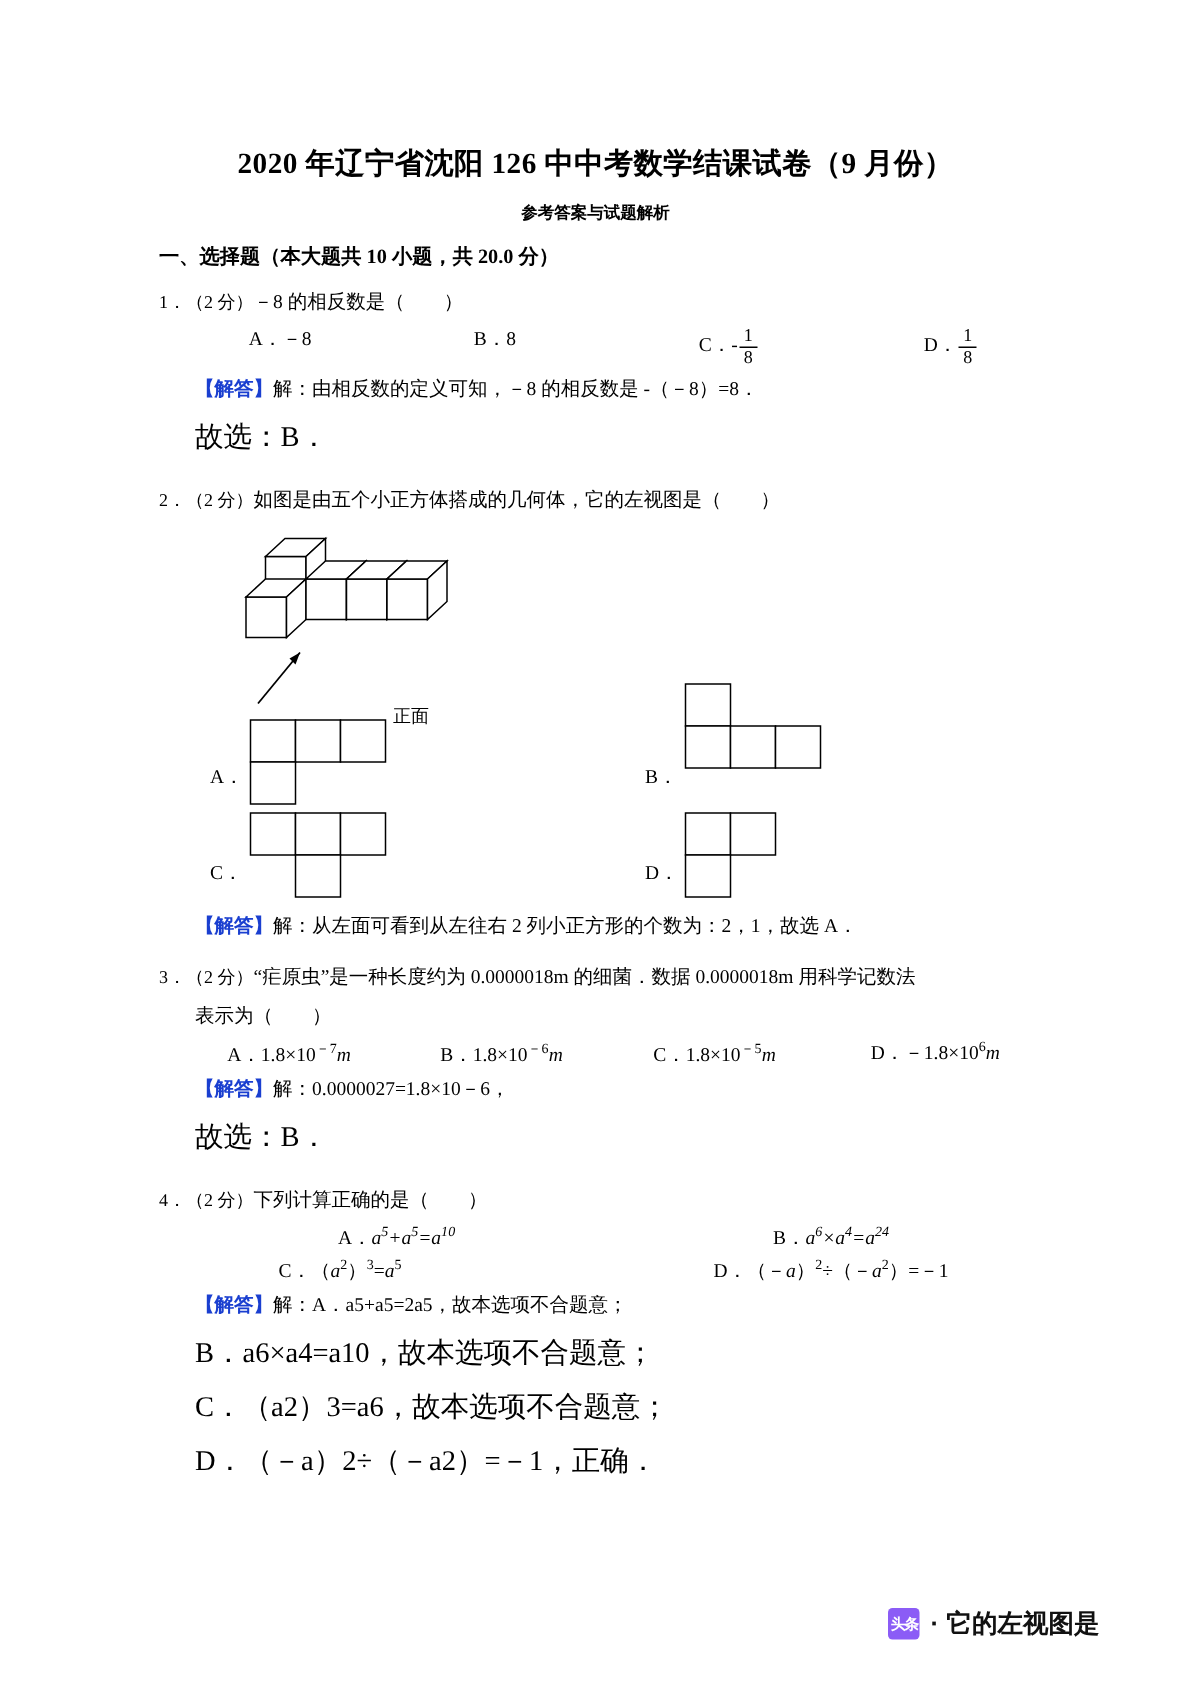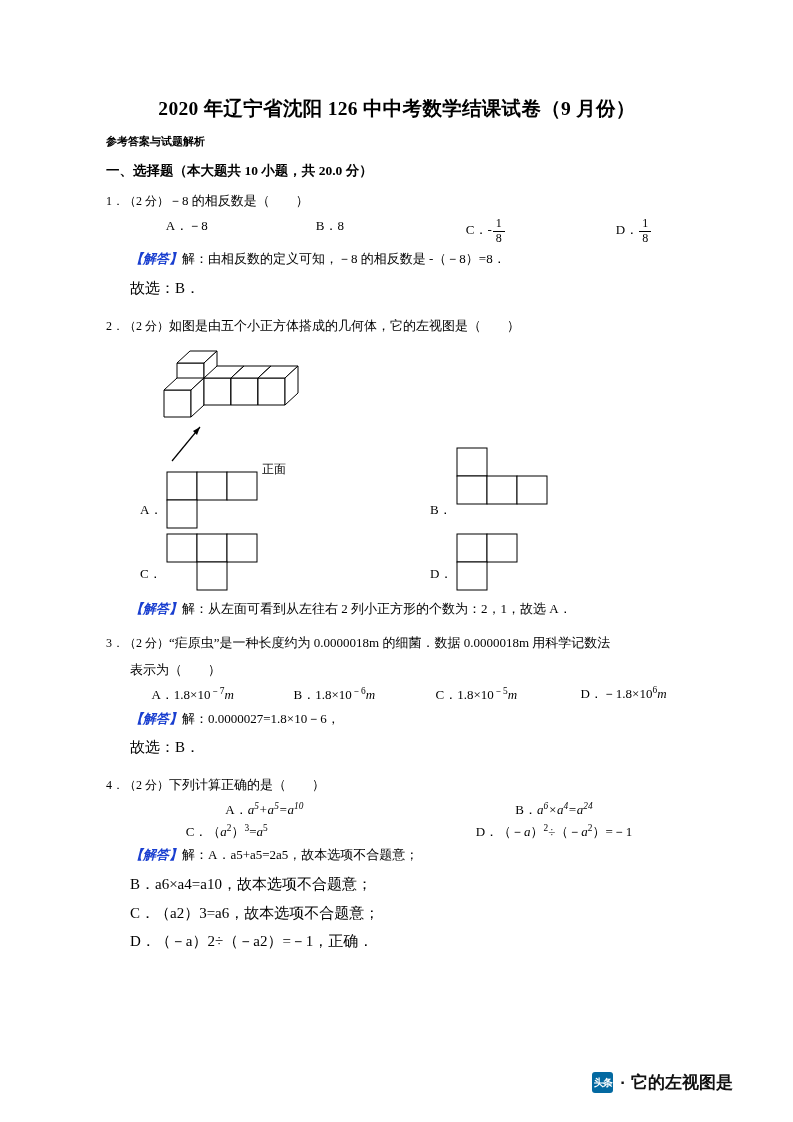--- a/index.html
+++ b/index.html
@@ -30,20 +30,21 @@
   }
   .doc-title {
     text-align: center;
     font-weight: bold;
     font-size: 19.5px;
     letter-spacing: 0.3px;
     margin: 0 0 12px 0;
     font-family: "Liberation Serif", "DejaVu Serif", serif;
   }
   .doc-subtitle {
+    text-align: center;
     font-weight: bold;
     font-size: 11px;
     margin: 0 0 13px 0;
   }
   .section-head {
     font-weight: bold;
     font-size: 13.5px;
     margin: 0 0 10px 0;
   }
   .q {
@@ -64,29 +65,28 @@
   .opts > div {
     font-size: 13px;
   }
   .ans {
     font-size: 13px;
     line-height: 1.9;
     padding-left: 24px;
     margin: 2px 0;
   }
   .ans2 {
-    font-size: 15px;
+    font-size: 19px;
     line-height: 1.9;
     padding-left: 24px;
     margin: 0;
   }
   .tag {
     color: #1a3fd0;
     font-weight: bold;
-    font-style: italic;
   }
   .it { font-style: italic; }
   .frac {
     display: inline-block;
     vertical-align: middle;
     text-align: center;
     font-size: 12px;
     line-height: 1.15;
     margin: 0 1px;
   }
@@ -106,21 +106,21 @@
     display: flex;
     align-items: center;
     font-size: 17px;
     font-weight: bold;
     font-family: "Liberation Sans", sans-serif;
     color: #111;
   }
   .brand-logo {
     width: 21px; height: 21px;
     border-radius: 3px;
-    background: #0369a1;
+    background: #8b5cf6;
     color: #fff;
     font-size: 10px;
     display: inline-flex;
     align-items: center;
     justify-content: center;
     margin-right: 5px;
     font-weight: bold;
     letter-spacing: -1px;
   }
   .brand-sep { margin: 0 5px 0 2px; font-weight: bold; }

